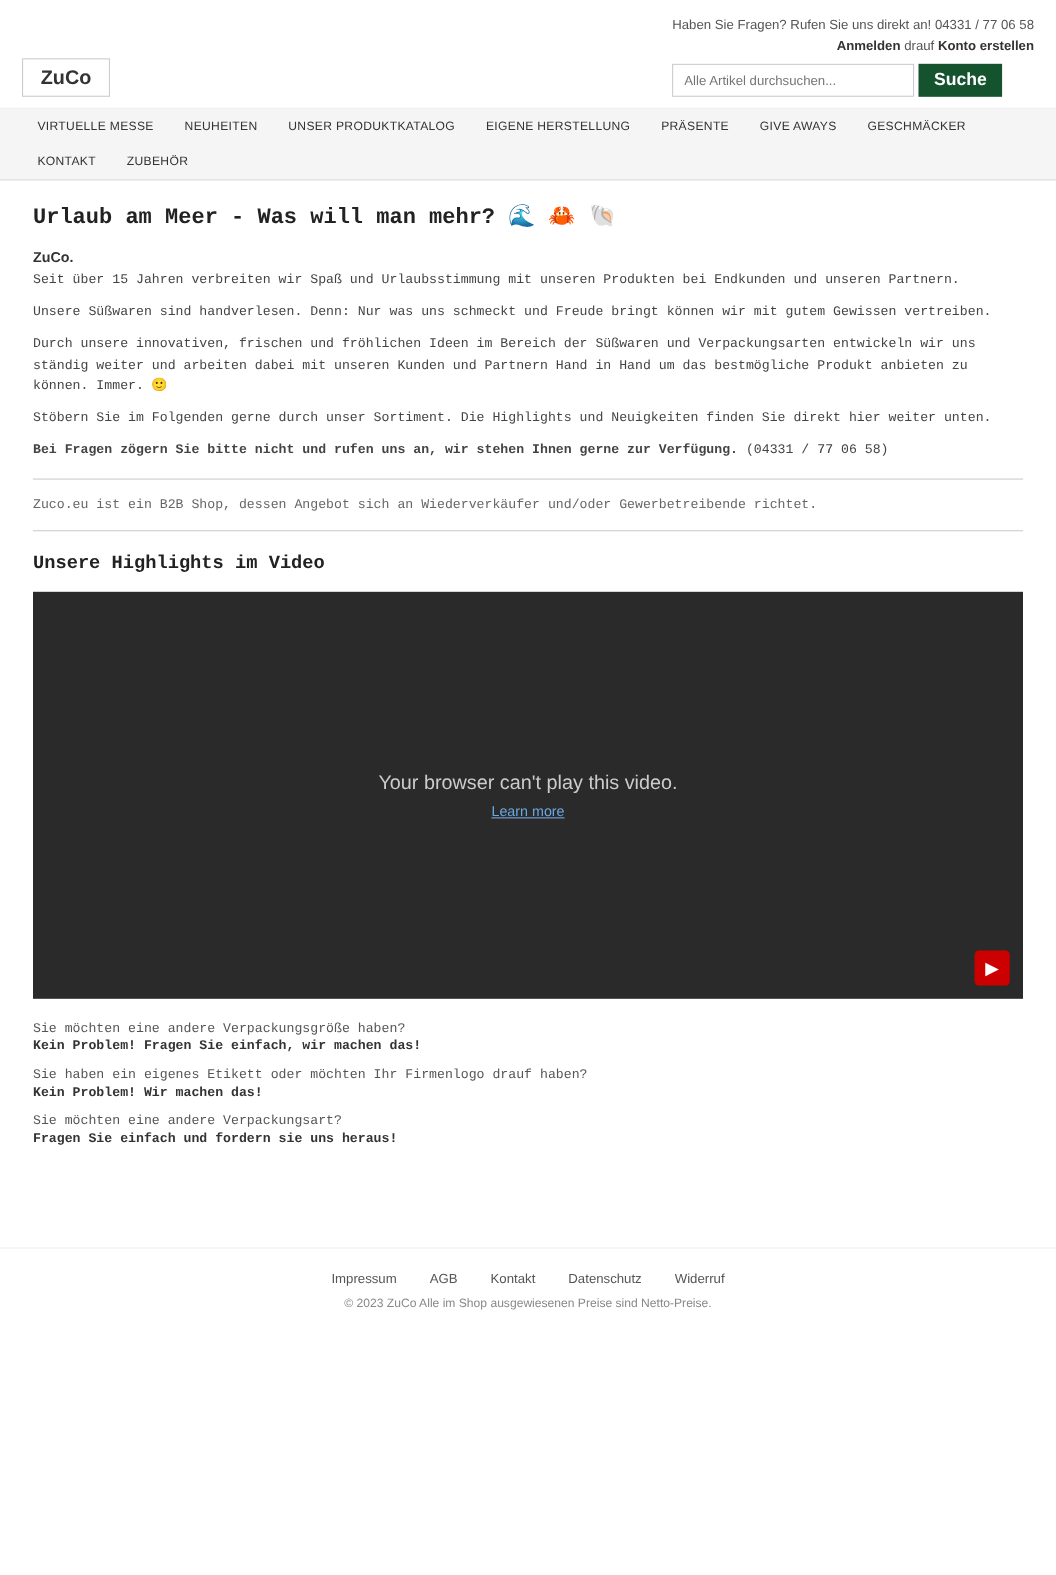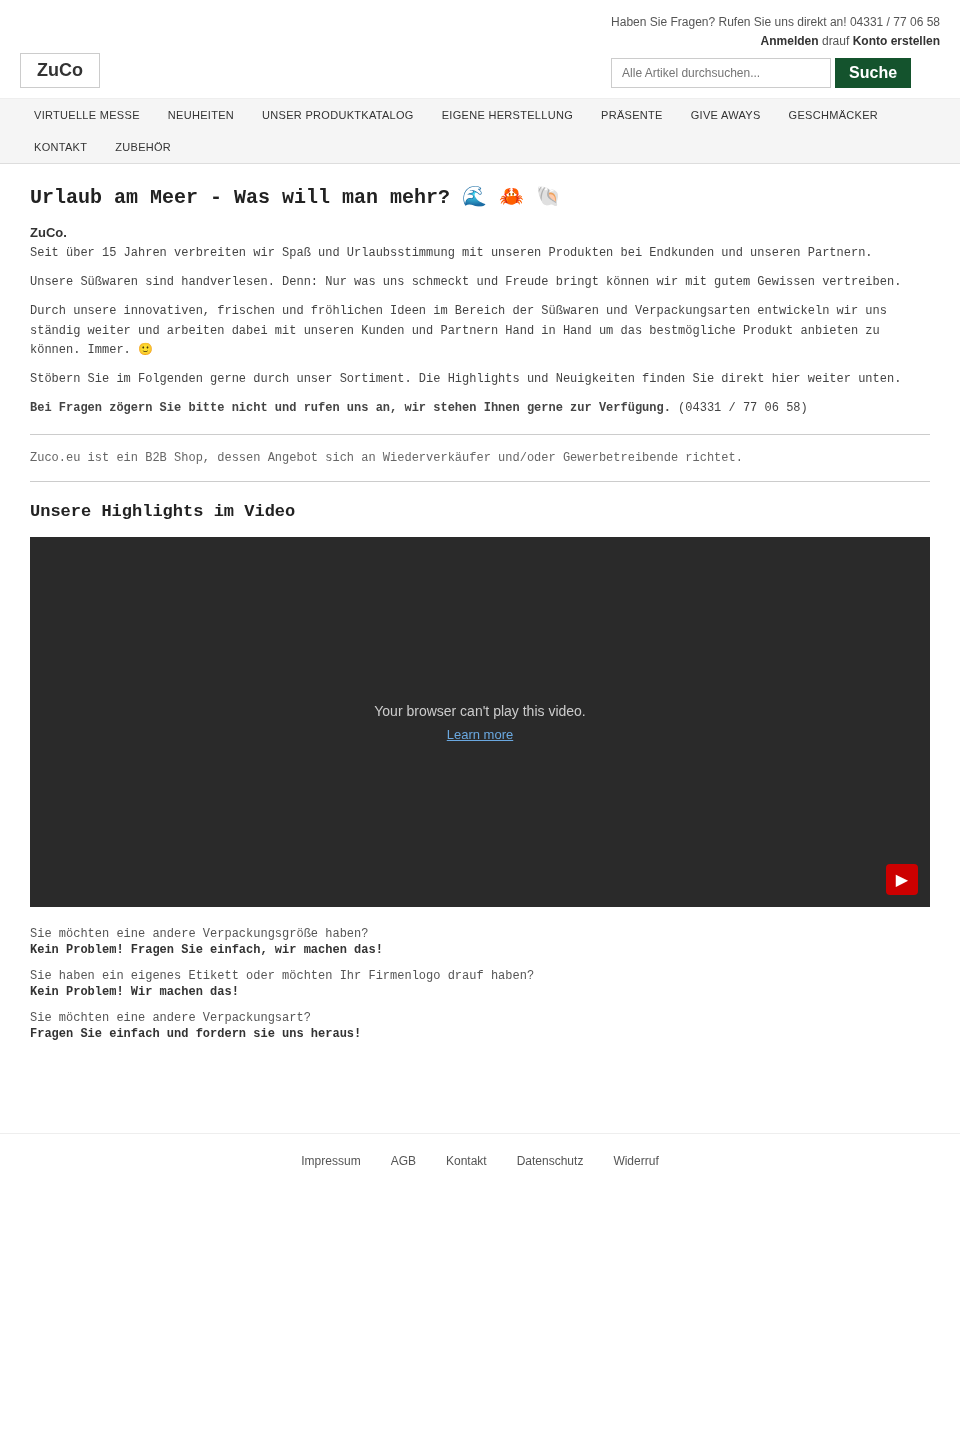--- a/index.html
+++ b/index.html
@@ -160,21 +160,21 @@
       position: relative;
       display: flex;
       flex-direction: column;
       align-items: center;
       justify-content: center;
       margin-bottom: 20px;
     }
 
     .video-message {
       color: #ccc;
-      font-size: 14px;
+      font-size: 18px;
       margin-bottom: 8px;
     }
 
     .video-learn-more {
       color: #6aa8e0;
       font-size: 13px;
       text-decoration: underline;
       cursor: pointer;
     }
 
@@ -327,13 +327,14 @@
 </div>
 
 <div class="footer">
   <div class="footer-links">
     <a class="footer-link">Impressum</a>
     <a class="footer-link">AGB</a>
     <a class="footer-link">Kontakt</a>
     <a class="footer-link">Datenschutz</a>
     <a class="footer-link">Widerruf</a>
   </div>
+  <p class="footer-copyright">© 2023 ZuCo    Alle im Shop ausgewiesenen Preise sind Netto-Preise.</p>
 </div>
 
 </body></html>

